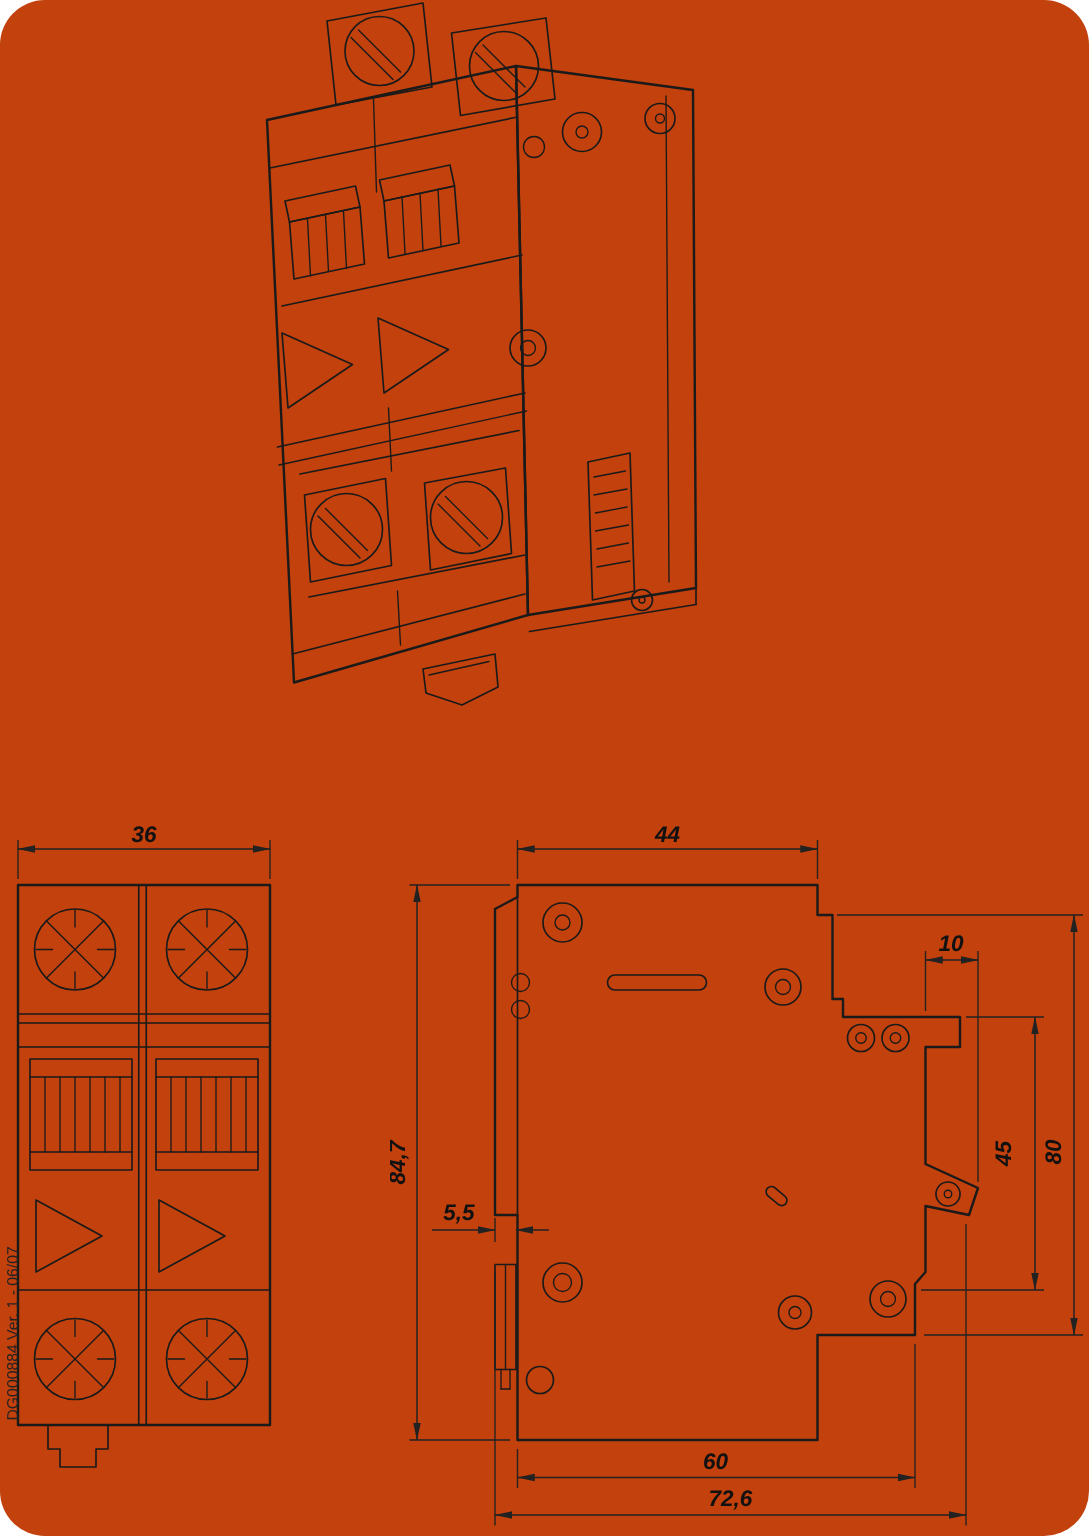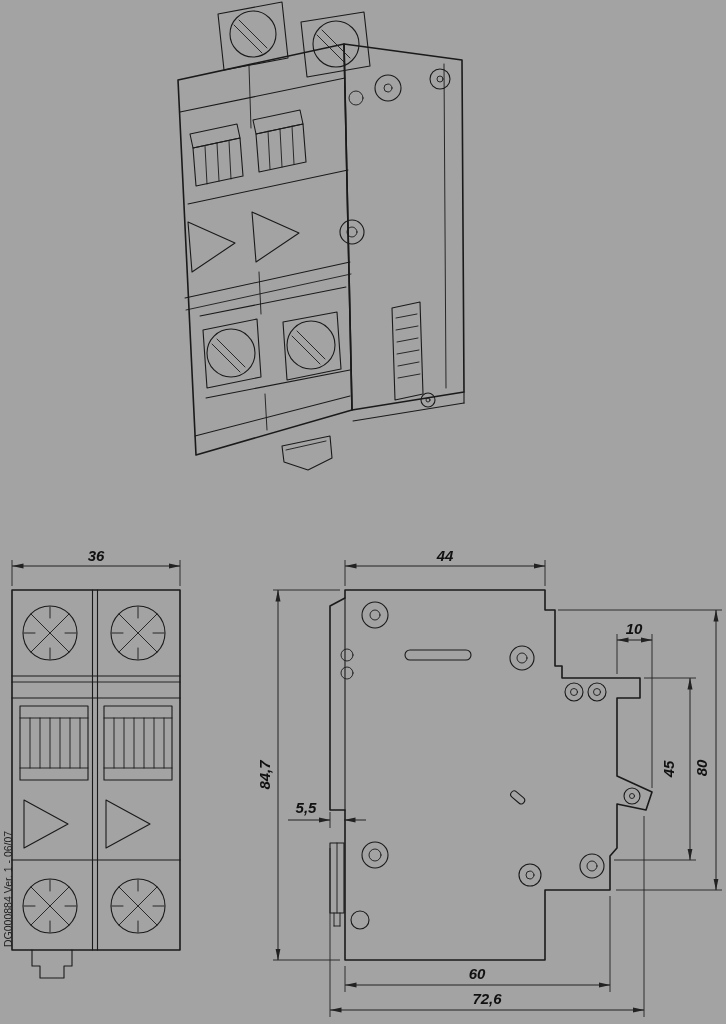--- a/index.html
+++ b/index.html
@@ -1,18 +1,18 @@
 <!DOCTYPE html>
 <html><head>
 <meta charset="utf-8">
 <style>
   html,body{margin:0;padding:0;background:#fff;}
   .canvas{
-    position:relative;width:726px;height:1024px;background:#a3a3a3;
-    font-family:"Liberation Sans",sans-serif;overflow:hidden;
+    position:relative;width:726px;height:1024px;background:#c2410c;
+    font-family:"Liberation Sans",sans-serif;overflow:hidden;border-radius:30px;
   }
   svg{position:absolute;display:block;}
   .outline{fill:none;stroke:#1a1a1a;stroke-width:1.6;stroke-linejoin:round;stroke-linecap:round;}
   .detail{fill:none;stroke:#1a1a1a;stroke-width:1.1;stroke-linejoin:round;stroke-linecap:round;}
   .thin{fill:none;stroke:#1a1a1a;stroke-width:0.9;stroke-linejoin:round;stroke-linecap:round;}
   .dimline{fill:none;stroke:#222;stroke-width:1;}
   .extline{fill:none;stroke:#222;stroke-width:0.9;}
   .dim-text{font-family:"Liberation Sans",sans-serif;font-style:italic;font-weight:bold;
             font-size:15px;fill:#111;}
   .code-text{font-family:"Liberation Sans",sans-serif;font-size:10.5px;fill:#222;}

